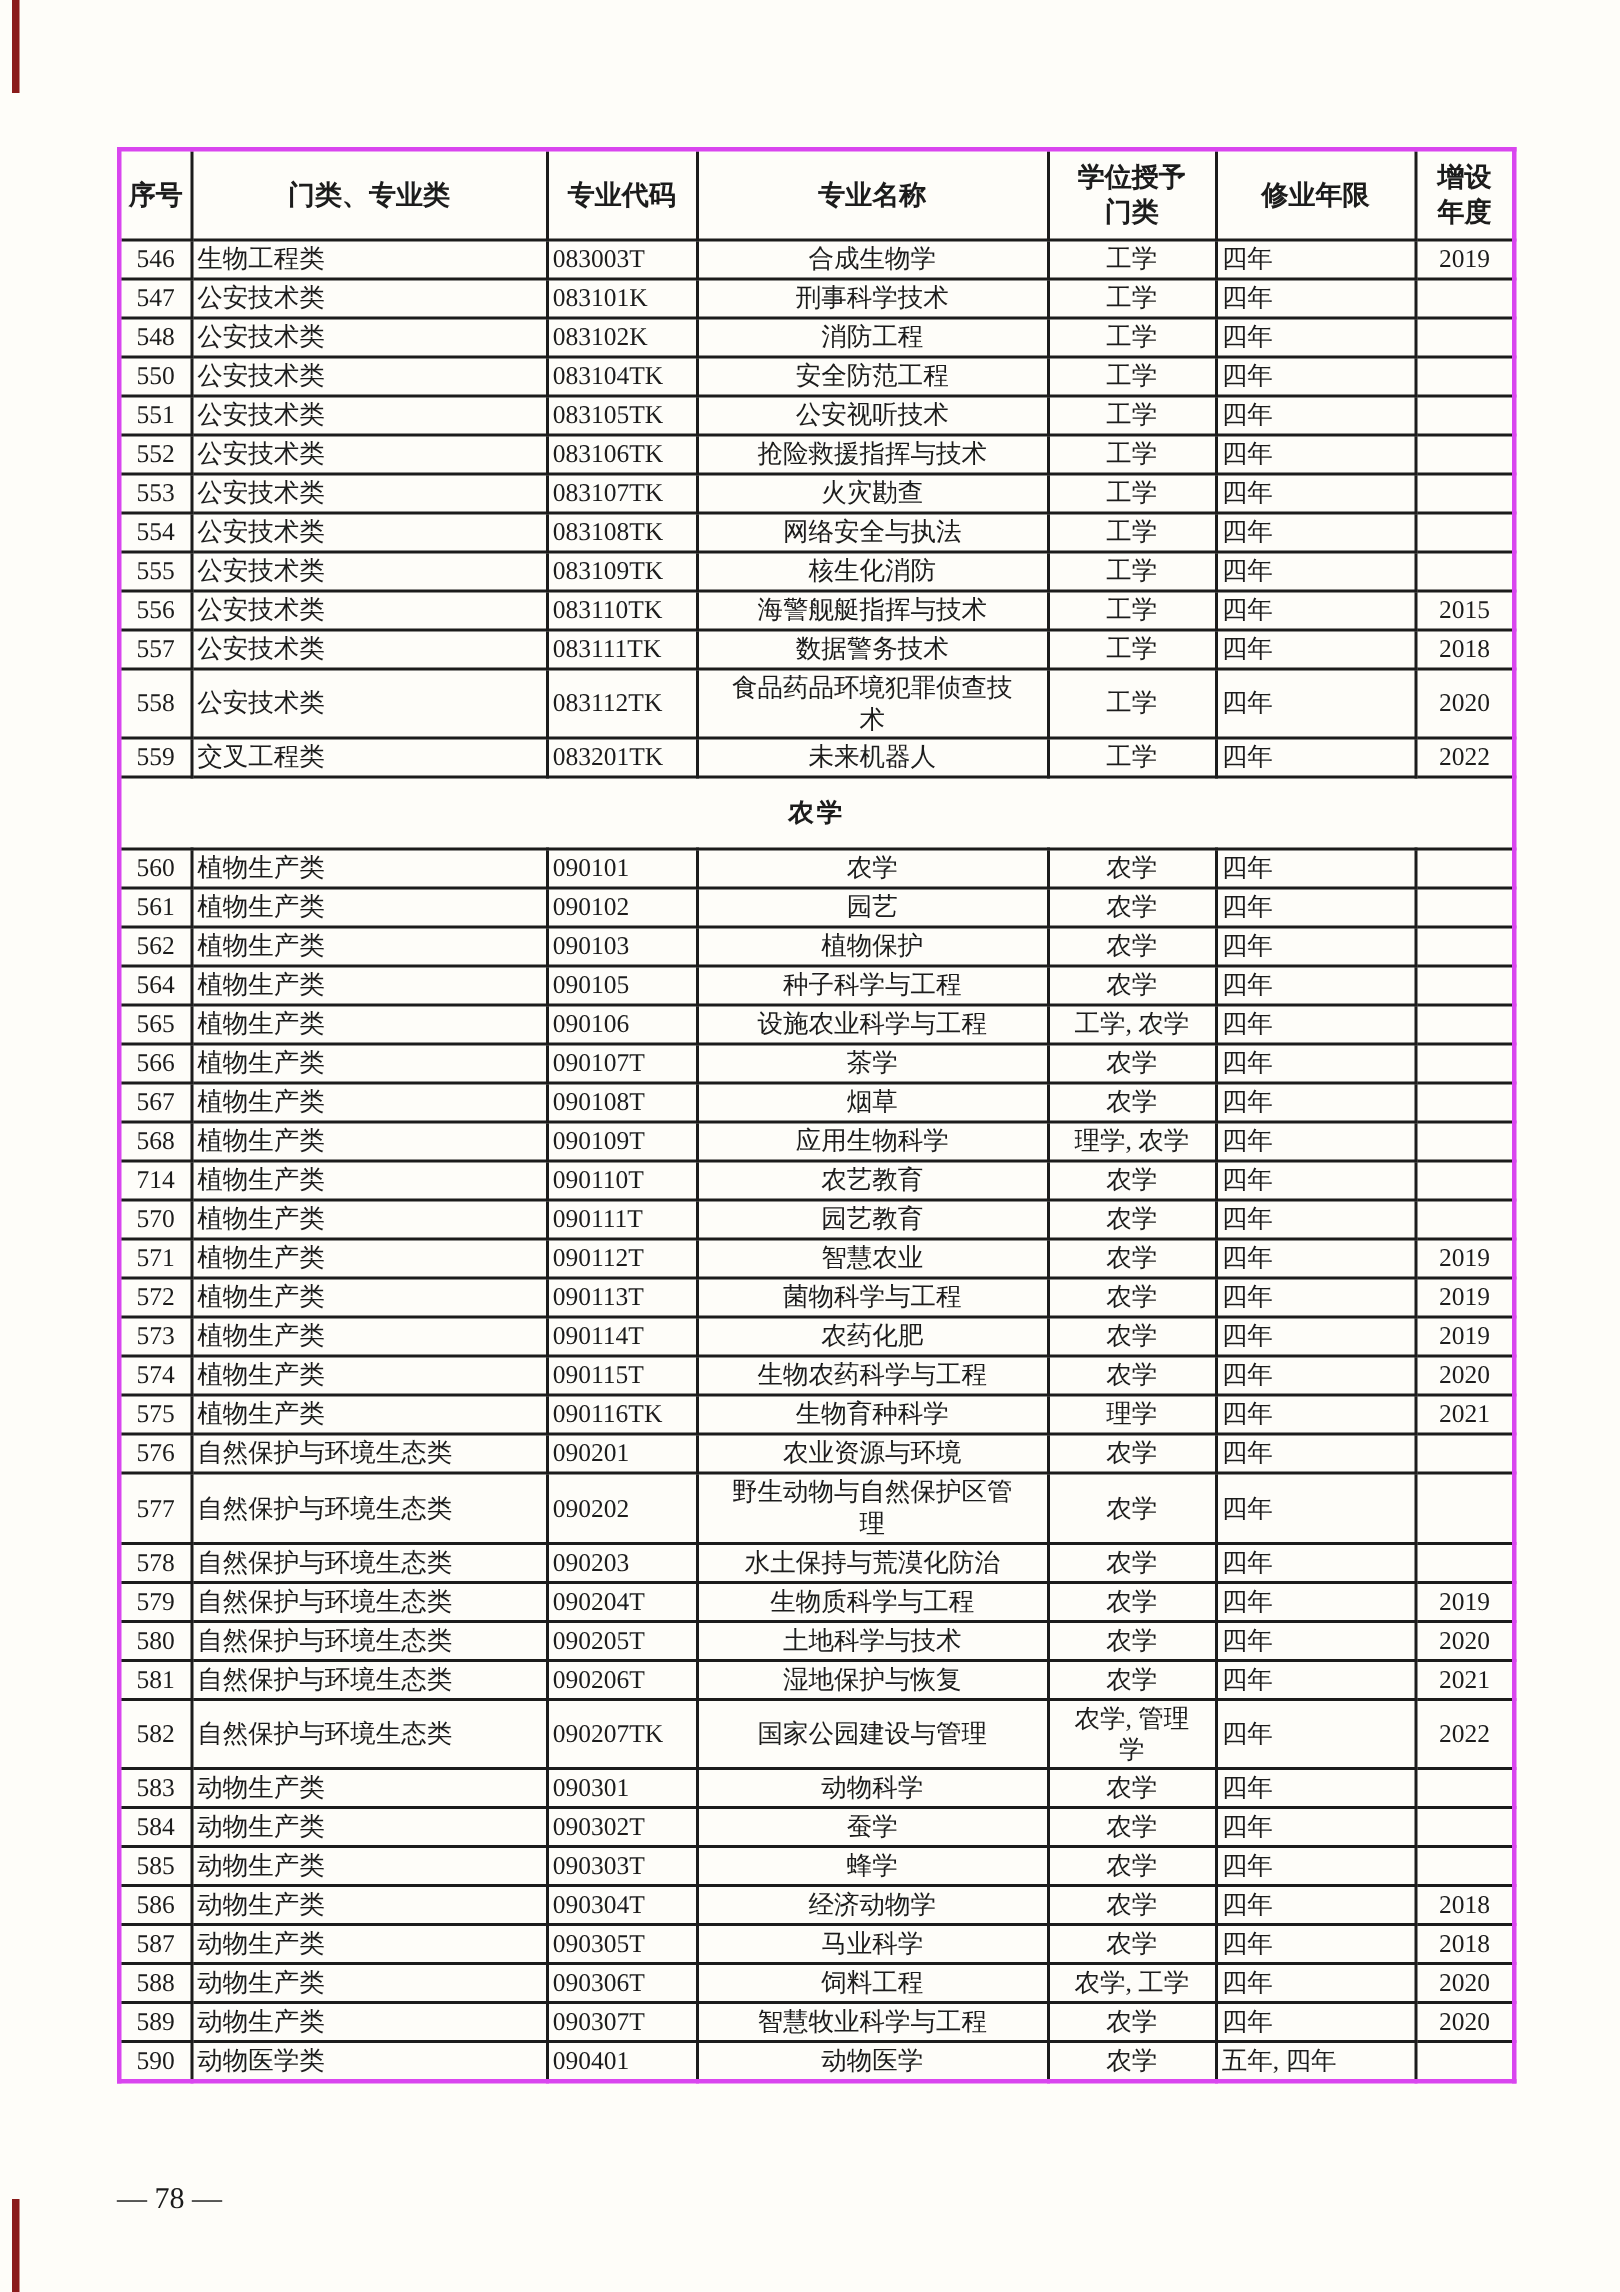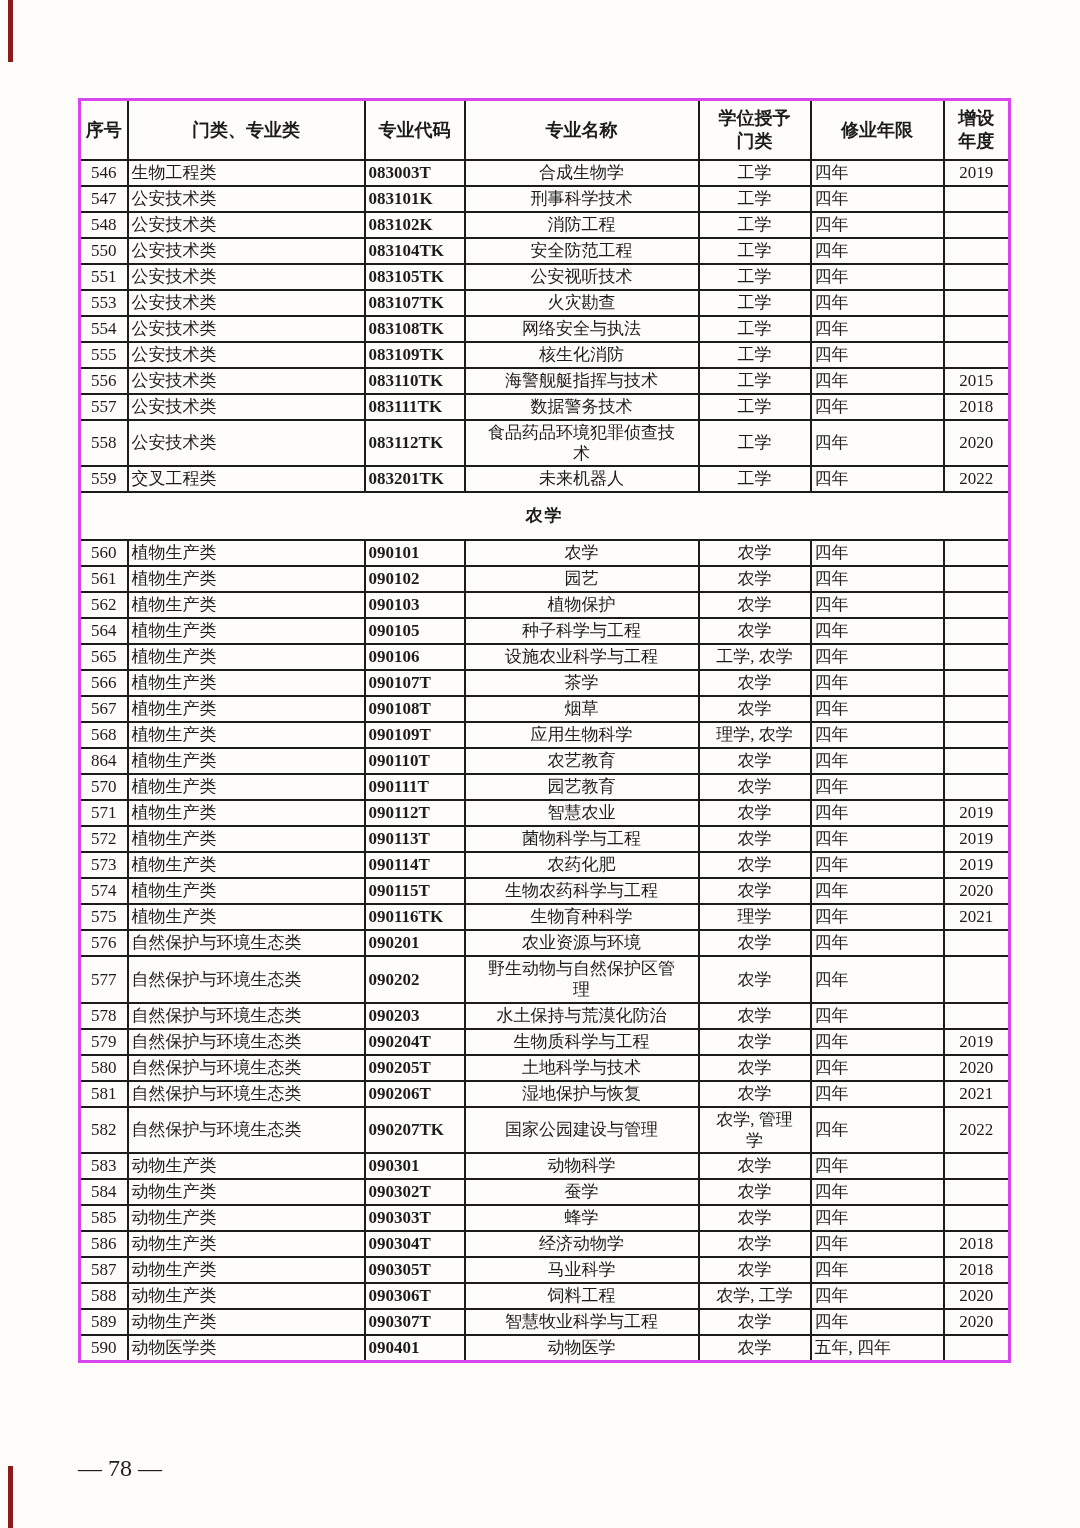--- a/index.html
+++ b/index.html
@@ -52,31 +52,31 @@
   table.majors tbody tr.tall { height: 37px; }
   table.majors tbody tr.section-row { height: 48px; }
   td.section-cell {
     text-align: center;
     font-size: 19px;
     font-weight: bold;
     letter-spacing: 2px;
   }
   td.col-no { text-align: center; }
   td.col-category { text-align: left; padding-left: 7px; }
-  td.col-code { text-align: left; padding-left: 5px; font-family: "Liberation Serif", "DejaVu Serif", serif; font-weight: bold; }
+  td.col-code { text-align: left; padding-left: 5px; font-family: "Liberation Serif", "DejaVu Serif", serif; }
   td.col-name { text-align: center; padding-left: 7px; white-space: pre-line; }
   td.col-degree { text-align: center; white-space: pre-line; }
   td.col-years { text-align: left; }
   td.col-year_added { text-align: center; }
 
   .page-footer {
     position: absolute;
     left: 78px;
     top: 1455px;
-    font-size: 24px;
+    font-size: 20px;
     color: #1c1c1c;
   }
 </style>
 </head>
 <body>
 
 <div>
 
   <div class="edge-mark top"></div>
   <div class="edge-mark bottom"></div>
@@ -144,20 +144,29 @@
         <tr>
           <td class="col-no">551</td>
           <td class="col-category">公安技术类</td>
           <td class="col-code">083105TK</td>
           <td class="col-name">公安视听技术</td>
           <td class="col-degree">工学</td>
           <td class="col-years">四年</td>
           <td class="col-year_added"></td>
         </tr>
         <tr>
+          <td class="col-no">552</td>
+          <td class="col-category">公安技术类</td>
+          <td class="col-code">083106TK</td>
+          <td class="col-name">抢险救援指挥与技术</td>
+          <td class="col-degree">工学</td>
+          <td class="col-years">四年</td>
+          <td class="col-year_added"></td>
+        </tr>
+        <tr>
           <td class="col-no">553</td>
           <td class="col-category">公安技术类</td>
           <td class="col-code">083107TK</td>
           <td class="col-name">火灾勘查</td>
           <td class="col-degree">工学</td>
           <td class="col-years">四年</td>
           <td class="col-year_added"></td>
         </tr>
         <tr>
           <td class="col-no">554</td>
@@ -283,21 +292,21 @@
         <tr>
           <td class="col-no">568</td>
           <td class="col-category">植物生产类</td>
           <td class="col-code">090109T</td>
           <td class="col-name">应用生物科学</td>
           <td class="col-degree">理学, 农学</td>
           <td class="col-years">四年</td>
           <td class="col-year_added"></td>
         </tr>
         <tr>
-          <td class="col-no">864</td>
+          <td class="col-no">714</td>
           <td class="col-category">植物生产类</td>
           <td class="col-code">090110T</td>
           <td class="col-name">农艺教育</td>
           <td class="col-degree">农学</td>
           <td class="col-years">四年</td>
           <td class="col-year_added"></td>
         </tr>
         <tr>
           <td class="col-no">570</td>
           <td class="col-category">植物生产类</td>

